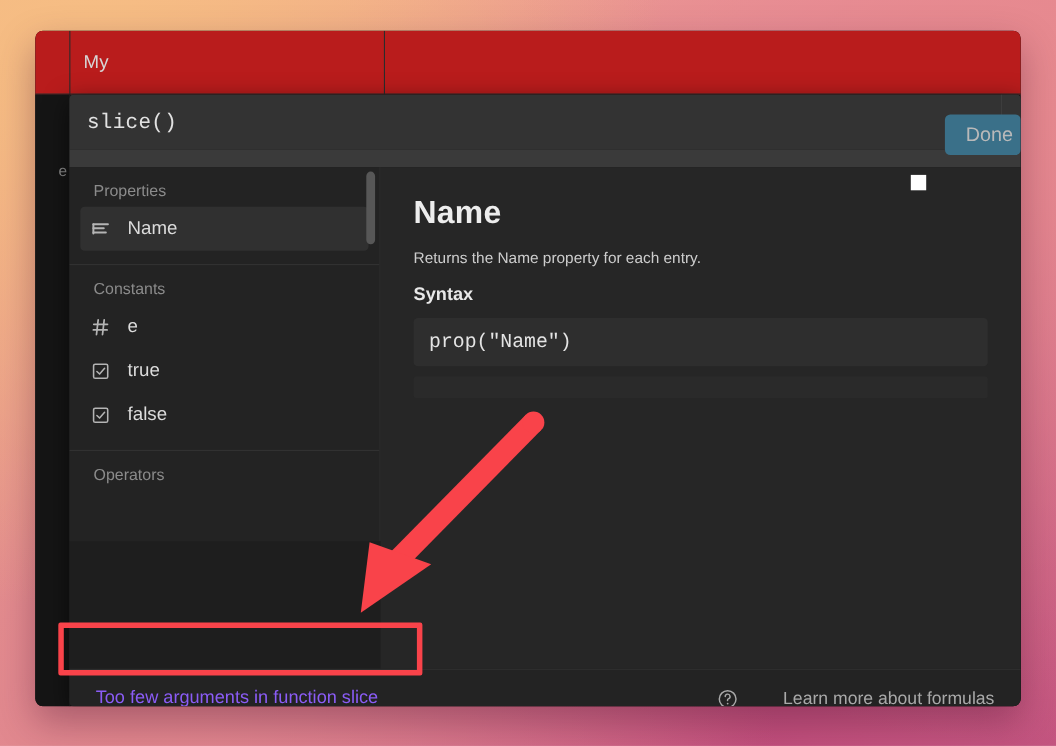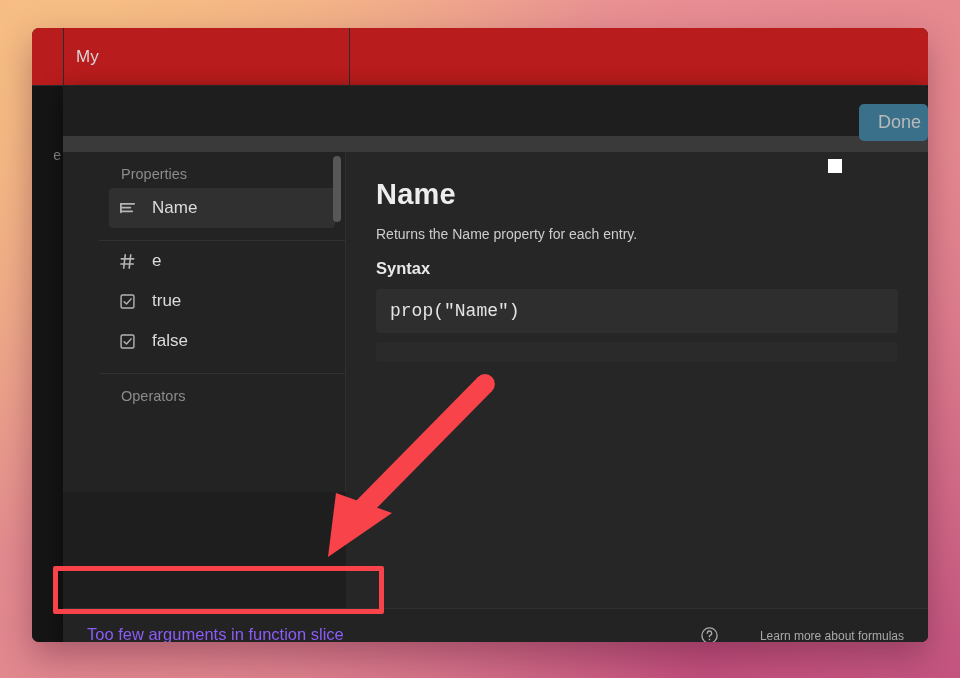--- a/index.html
+++ b/index.html
@@ -134,21 +134,20 @@
     position: absolute; left: 0; top: 66px;
     width: 865px; height: 456px;
     display: flex;
   }
   #left-panel {
     position: relative;
     width: 283px; height: 340px;
     background: #232323;
     border-right: 1px solid #2f2f2f;
     overflow: hidden;
-    padding-left: 36px;
   }
   #right-panel {
     position: relative;
     width: 582px; height: 456px;
     background: #262626;
     padding: 26px 30px 0 30px;
   }
 
   
   .group-label {
@@ -234,21 +233,21 @@
     position: absolute;
     left: 24px; top: 16px;
     color: #8b5cf6;
     font-size: 16.5px;
   }
   #learn-more-link {
     position: absolute;
     right: 24px; top: 17px;
     display: flex; align-items: center;
     color: #a9a9a9;
-    font-size: 12px;
+    font-size: 16px;
     cursor: pointer;
     gap: 32px;
   }
   #learn-more-icon {
     width: 19px; height: 19px;
     margin-right: 9px;
     display: flex; align-items: center; justify-content: center;
   }
   #learn-more-icon svg { width: 19px; height: 19px; }
 
@@ -285,20 +284,24 @@
   <div id="table-left-rail"></div>
   <div id="row-under">e</div>
   <div id="row-chevron">
     <svg viewBox="0 0 16 16" fill="none" stroke="currentColor" stroke-width="1.7" stroke-linecap="round" stroke-linejoin="round">
       <polyline points="3,6 8,11 13,6"></polyline>
     </svg>
   </div>
 
   <div id="formula-popover">
 
+    <div id="formula-bar">
+      <input id="formula-input" type="text" value="slice()" style="">
+      <div id="formula-bar-gap"></div>
+    </div>
     <button id="done-button">Done</button>
     <div id="formula-bar-underline"></div>
     <div id="resize-handle"></div>
 
     <div id="popover-body">
 
       <div id="left-panel">
         <div id="lp-groups">
             <div class="group-label">Properties</div>
             <div class="lp-item selected">
@@ -306,20 +309,21 @@
                 <svg viewBox="0 0 18 18" fill="none" stroke="currentColor" stroke-width="1.9" stroke-linecap="round">
                   <line x1="2" y1="4" x2="16" y2="4"></line>
                   <line x1="2" y1="8" x2="12" y2="8"></line>
                   <line x1="2" y1="12" x2="14" y2="12"></line>
                   <line x1="2" y1="4" x2="2" y2="13"></line>
                 </svg>
               </span>
               <span class="lp-label">Name</span>
             </div>
             <div class="group-divider"></div>
+            <div class="group-label">Constants</div>
             <div class="lp-item">
               <span class="lp-icon">
                 <svg viewBox="0 0 18 18" fill="none" stroke="currentColor" stroke-width="1.7" stroke-linecap="round">
                   <line x1="6.6" y1="2" x2="5" y2="16"></line>
                   <line x1="12.4" y1="2" x2="10.8" y2="16"></line>
                   <line x1="2.4" y1="6.2" x2="15.6" y2="6.2"></line>
                   <line x1="2" y1="11.6" x2="15.2" y2="11.6"></line>
                 </svg>
               </span>
               <span class="lp-label">e</span>

